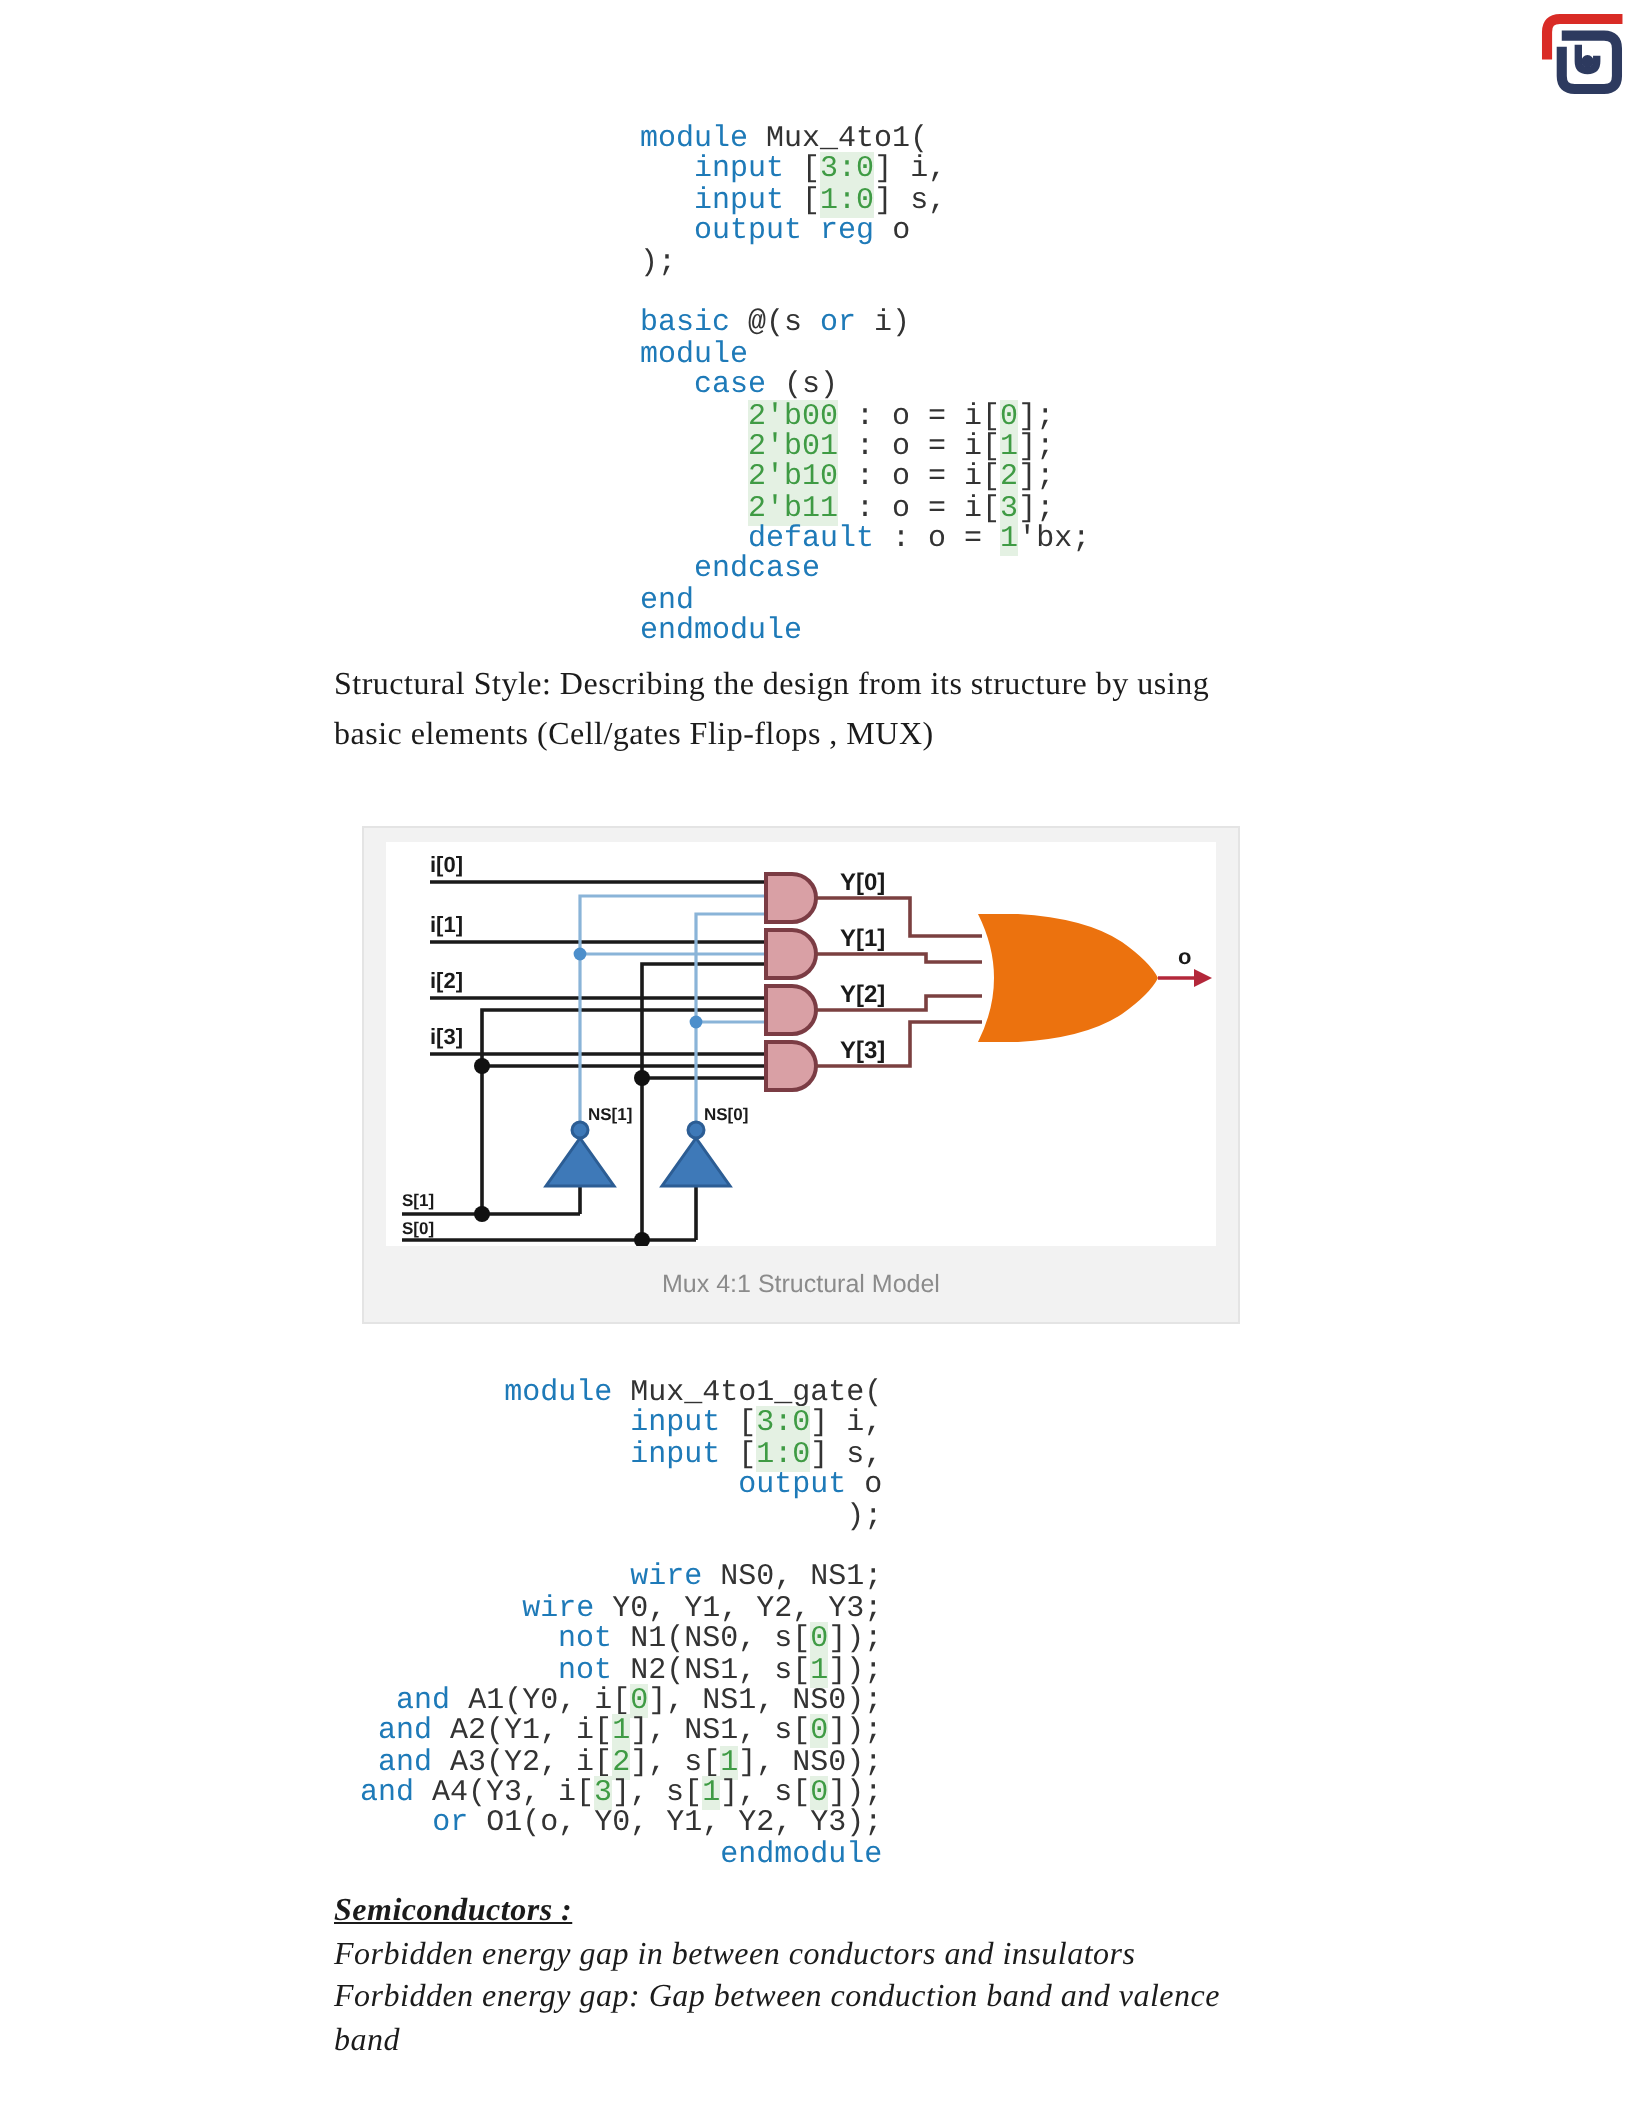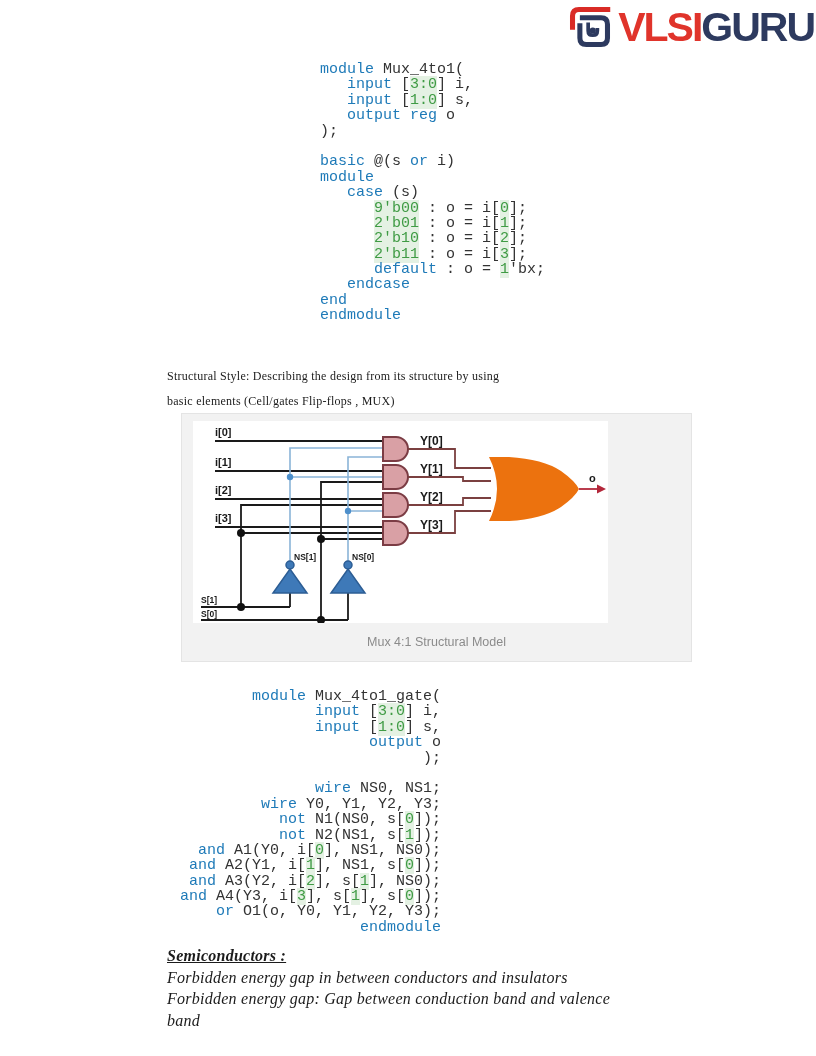--- a/index.html
+++ b/index.html
@@ -18,26 +18,26 @@
         line-height:15.4px;color:#333;}
   .code .code-line{white-space:pre;height:15.4px;}
   #code1{left:320px;top:62px;}
   #code2{left:180px;top:689px;text-align:right;}
   .tok-kw{color:#1e7ab8;}
   .tok-num{color:#3f9b44;background:#e4f1e3;}
   .tok-pl{color:#333;}
 
   
   .serif{font-family:"Liberation Serif",serif;color:#1b1b1b;letter-spacing:0.25px;}
-  .para{position:absolute;left:167px;top:330px;font-size:12px;line-height:25px;margin-top:34px;}
+  .para{position:absolute;left:167px;top:330px;font-size:16px;line-height:25px;}
   .bottom{position:absolute;left:167px;top:945px;font-size:16px;line-height:21.6px;font-style:italic;}
   .bottom .heading{font-weight:bold;text-decoration:underline;}
 
   
-  .diagram{position:absolute;left:181px;top:413px;width:511px;height:249px;
+  .diagram{position:absolute;left:181px;top:413px;width:439px;height:249px;
            background:#f2f2f2;border:1px solid #e4e4e4;box-sizing:border-box;}
   .diagram svg.circuit{position:absolute;left:11px;top:7px;background:#ffffff;display:block;}
   .caption{position:absolute;left:0;right:0;top:221px;text-align:center;color:#8b8b8b;
            font-size:12.5px;font-family:"Liberation Sans",sans-serif;}
   .circuit text{font-family:"Liberation Sans",sans-serif;font-weight:bold;fill:#1a1a1a;}
   .circuit .lbl-in{font-size:11px;}
   .circuit .lbl-y{font-size:12px;}
   .circuit .lbl-sm{font-size:8.5px;}
   .circuit .lbl-o{font-size:11px;}
 </style>
@@ -46,34 +46,33 @@
 
 <div class="page">
 
   <div class="logo">
     <svg width="46" height="46" viewBox="0 0 50 50">
       <path d="M6,28 V13 Q6,6 13,6 H47" stroke="#d92b26" stroke-width="5.5" fill="none"></path>
       <path d="M14,15 H37 Q44,15 44,22 V37 Q44,44 37,44 H21 Q14,44 14,37 V21" stroke="#2d3a5f" stroke-width="5.5" fill="none"></path>
       <path d="M23,20 v9 q0,5 5,5 q5,0 5,-5 v-3" stroke="#2d3a5f" stroke-width="4" fill="none"></path>
       <circle cx="28" cy="29" r="3.4" fill="#2d3a5f"></circle>
     </svg>
-    <div class="logo-text"><span class="logo-vlsi">VLSI</span><span class="logo-guru">GURU</span></div>
   </div>
 
   <div id="code1" class="code">
       <div class="code-line"><span class="tok-kw">module</span><span class="tok-pl"> Mux_4to1(</span></div>
       <div class="code-line"><span class="tok-pl">   </span><span class="tok-kw">input</span><span class="tok-pl"> [</span><span class="tok-num">3:0</span><span class="tok-pl">] i,</span></div>
       <div class="code-line"><span class="tok-pl">   </span><span class="tok-kw">input</span><span class="tok-pl"> [</span><span class="tok-num">1:0</span><span class="tok-pl">] s,</span></div>
       <div class="code-line"><span class="tok-pl">   </span><span class="tok-kw">output</span><span class="tok-pl"> </span><span class="tok-kw">reg</span><span class="tok-pl"> o</span></div>
       <div class="code-line"><span class="tok-pl">);</span></div>
       <div class="code-line">&nbsp;</div>
       <div class="code-line"><span class="tok-kw">basic</span><span class="tok-pl"> @(s </span><span class="tok-kw">or</span><span class="tok-pl"> i)</span></div>
       <div class="code-line"><span class="tok-kw">module</span></div>
       <div class="code-line"><span class="tok-pl">   </span><span class="tok-kw">case</span><span class="tok-pl"> (s)</span></div>
-      <div class="code-line"><span class="tok-pl">      </span><span class="tok-num">9'b00</span><span class="tok-pl"> : o = i[</span><span class="tok-num">0</span><span class="tok-pl">];</span></div>
+      <div class="code-line"><span class="tok-pl">      </span><span class="tok-num">2'b00</span><span class="tok-pl"> : o = i[</span><span class="tok-num">0</span><span class="tok-pl">];</span></div>
       <div class="code-line"><span class="tok-pl">      </span><span class="tok-num">2'b01</span><span class="tok-pl"> : o = i[</span><span class="tok-num">1</span><span class="tok-pl">];</span></div>
       <div class="code-line"><span class="tok-pl">      </span><span class="tok-num">2'b10</span><span class="tok-pl"> : o = i[</span><span class="tok-num">2</span><span class="tok-pl">];</span></div>
       <div class="code-line"><span class="tok-pl">      </span><span class="tok-num">2'b11</span><span class="tok-pl"> : o = i[</span><span class="tok-num">3</span><span class="tok-pl">];</span></div>
       <div class="code-line"><span class="tok-pl">      </span><span class="tok-kw">default</span><span class="tok-pl"> : o = </span><span class="tok-num">1</span><span class="tok-pl">'bx;</span></div>
       <div class="code-line"><span class="tok-pl">   </span><span class="tok-kw">endcase</span></div>
       <div class="code-line"><span class="tok-kw">end</span></div>
       <div class="code-line"><span class="tok-kw">endmodule</span></div>
     </div>
 
   <div class="para serif">

